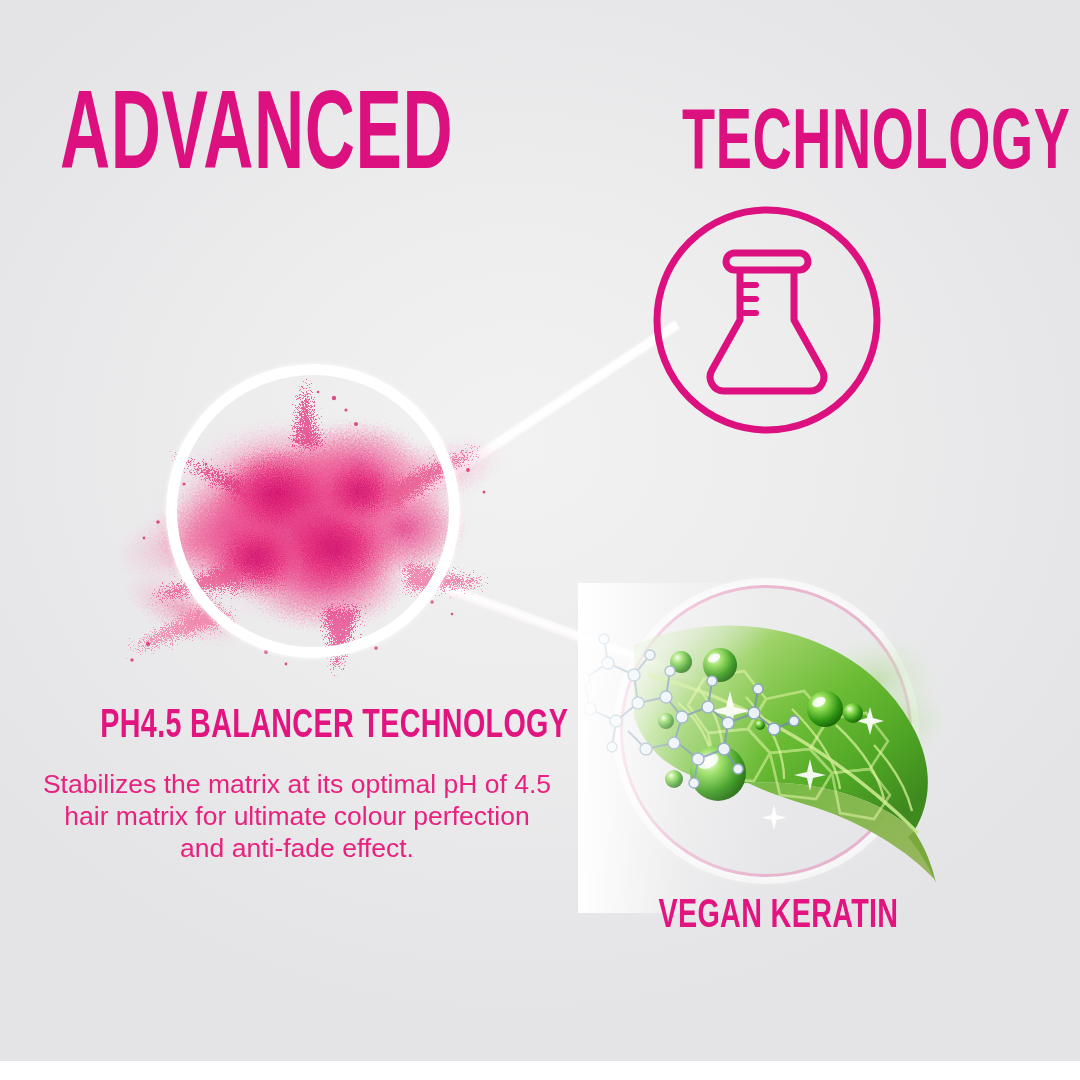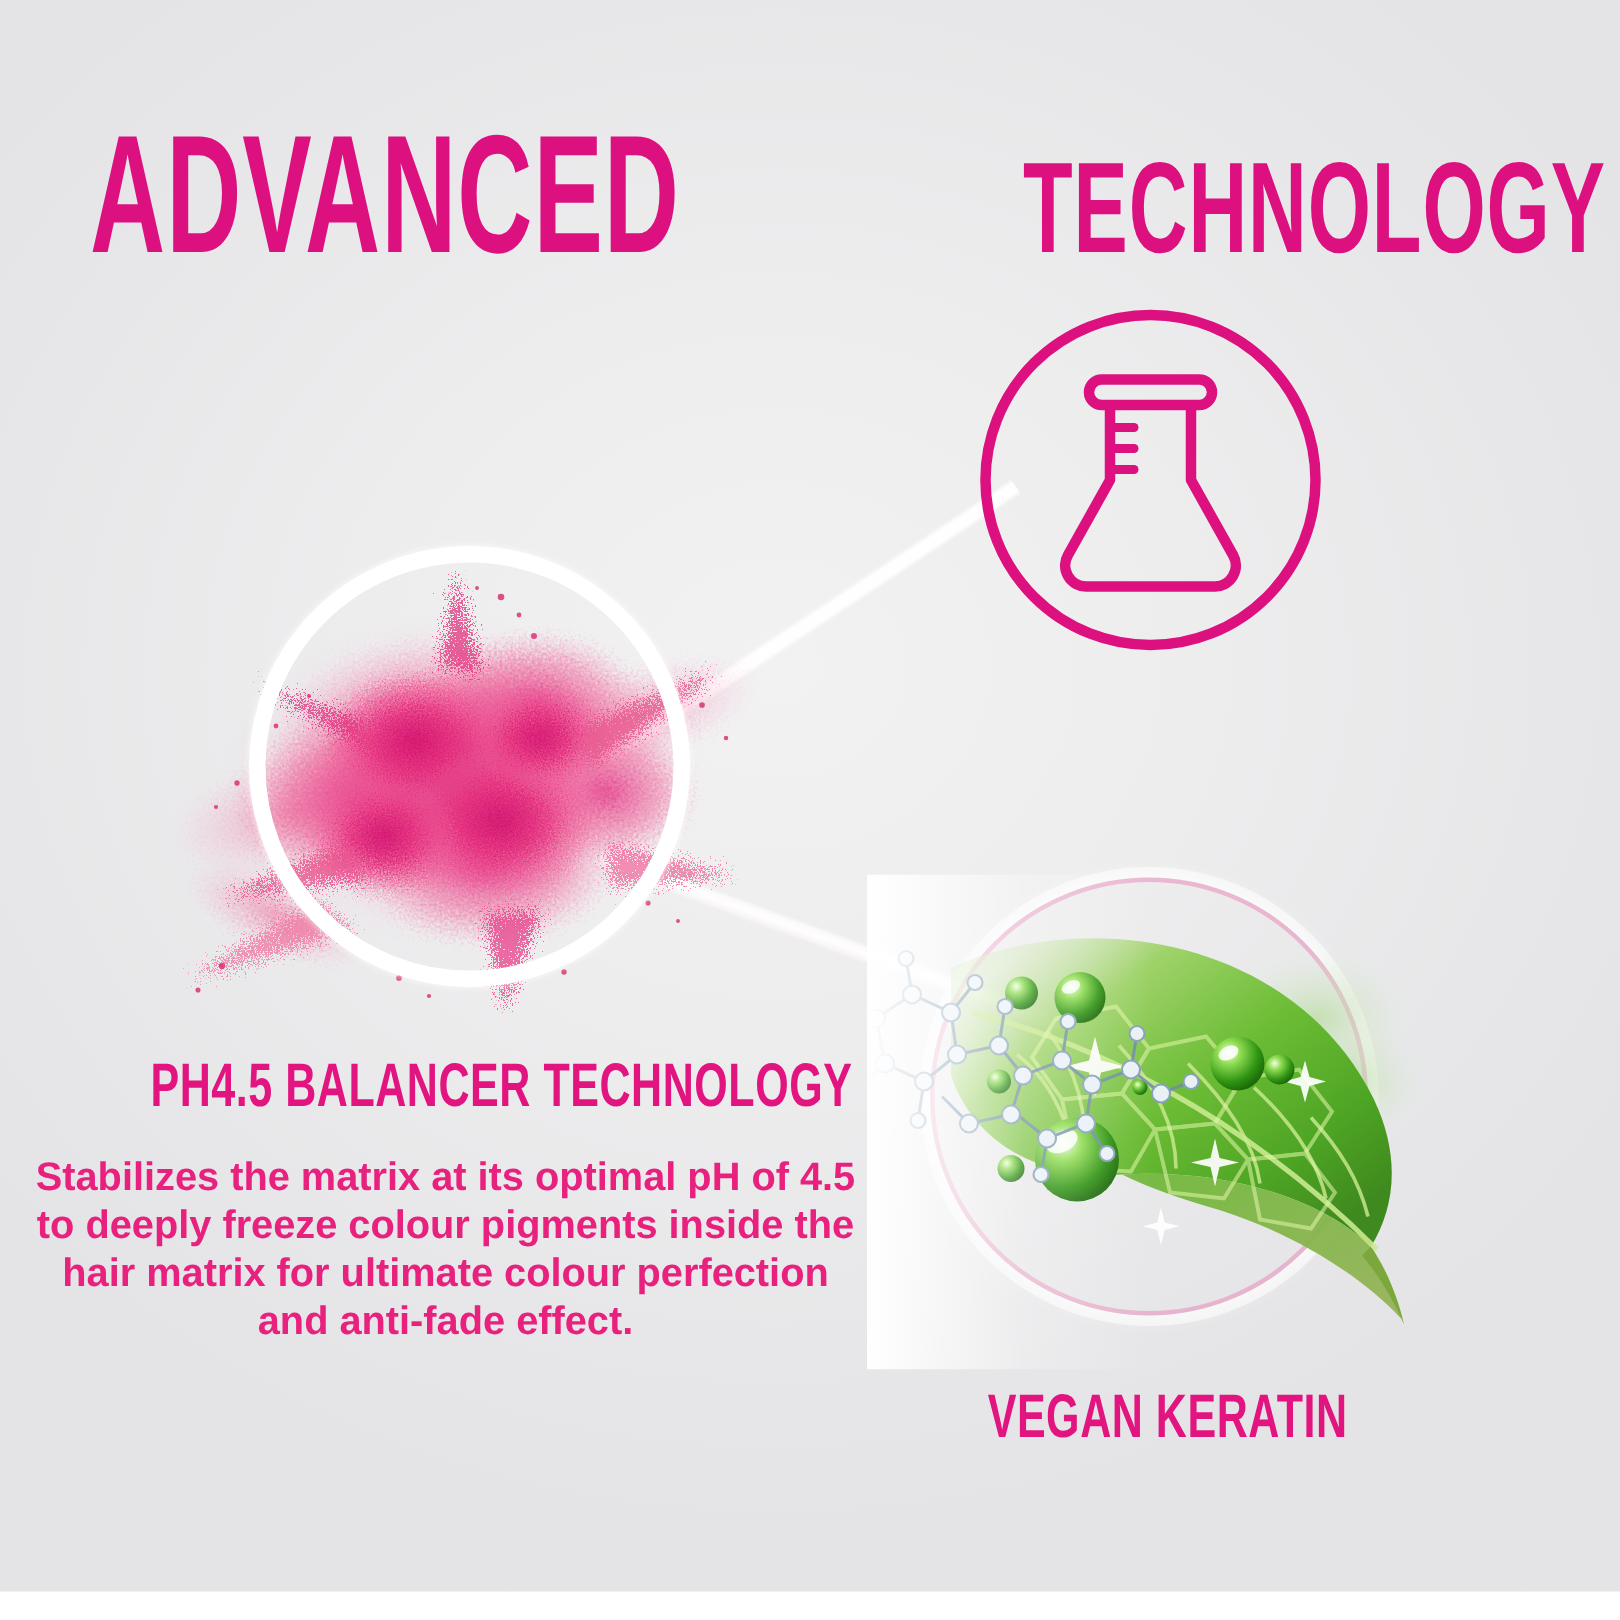--- a/index.html
+++ b/index.html
@@ -163,33 +163,32 @@
     transform: scaleX(0.70);
     transform-origin: center bottom;
   }
   #vk-heading {
     left: 590px;
     top: 893px;
     width: 376px;
     text-align: center;
     font-size: 41px;
     letter-spacing: 0.5px;
-    margin-top: 31px;
   }
   #vk-heading .squeeze {
     display: inline-block;
     transform: scaleX(0.70);
     transform-origin: center bottom;
   }
 
   .body-copy {
     position: absolute;
     color: #e8217f;
     font-family: "Liberation Sans", sans-serif;
-    font-weight: bold;
+    font-weight: normal;
     text-align: center;
   }
   #ph-body {
     left: 12px;
     top: 768px;
     width: 570px;
     font-size: 26.5px;
     line-height: 32px;
   }
   #vk-body {
@@ -442,21 +441,20 @@
       <rect x="0" y="0" width="190" height="330" fill="url(#fadeLeft)"></rect>
     </svg>
   </div>
 
   <div class="section-heading" id="ph-heading">
     <span class="squeeze">PH4.5 BALANCER TECHNOLOGY</span>
   </div>
 
   <div class="body-copy" id="ph-body">
     <span class="ln">Stabilizes the matrix at its optimal pH of 4.5</span>
-    <span class="ln">to deeply freeze colour pigments inside the</span>
     <span class="ln">hair matrix for ultimate colour perfection</span>
     <span class="ln">and anti-fade effect.</span>
   </div>
 
   <div class="section-heading" id="vk-heading">
     <span class="squeeze">VEGAN KERATIN</span>
   </div>
 
   <div class="body-copy" id="vk-body">
   </div>

